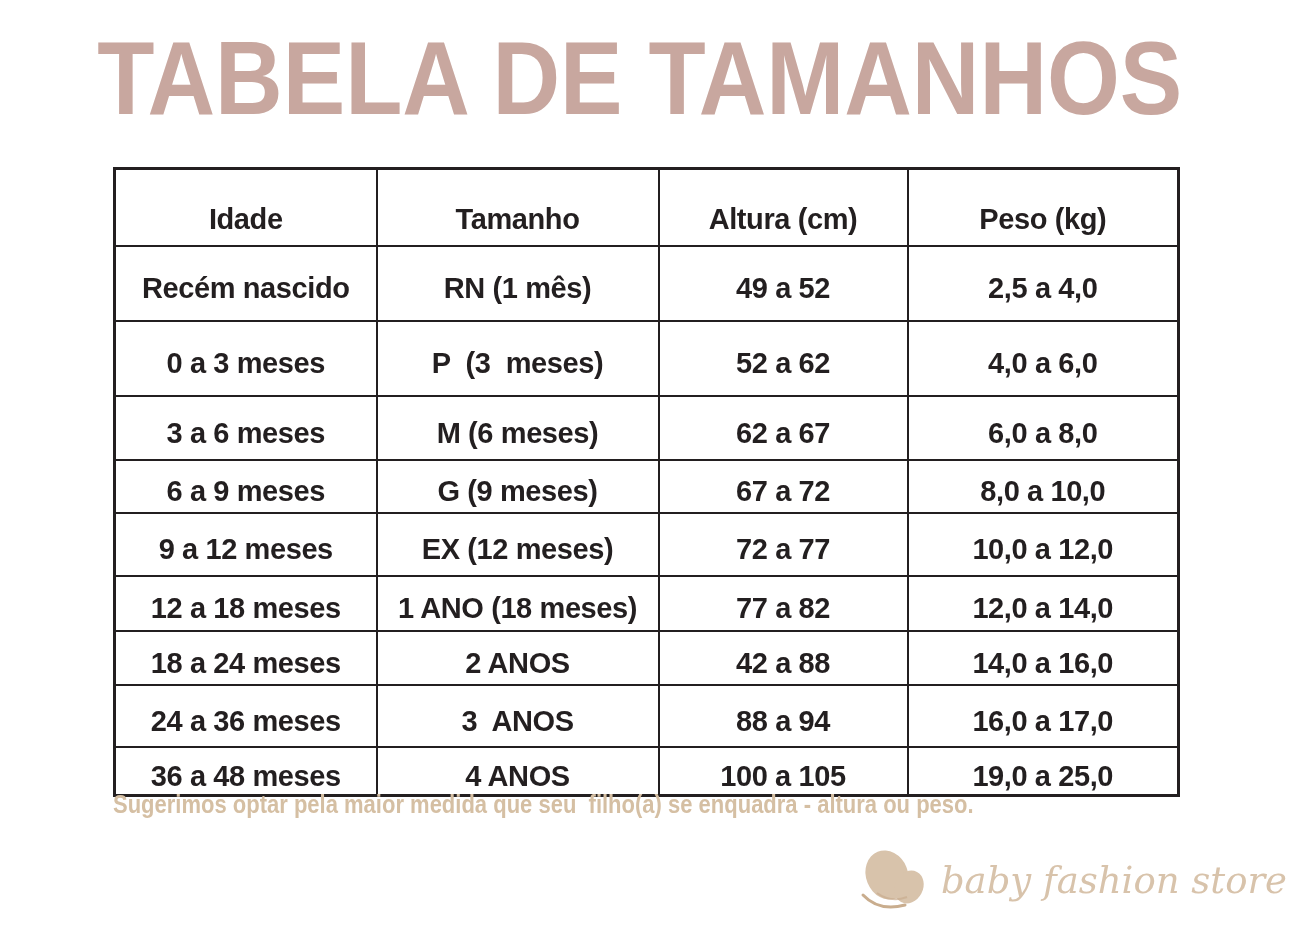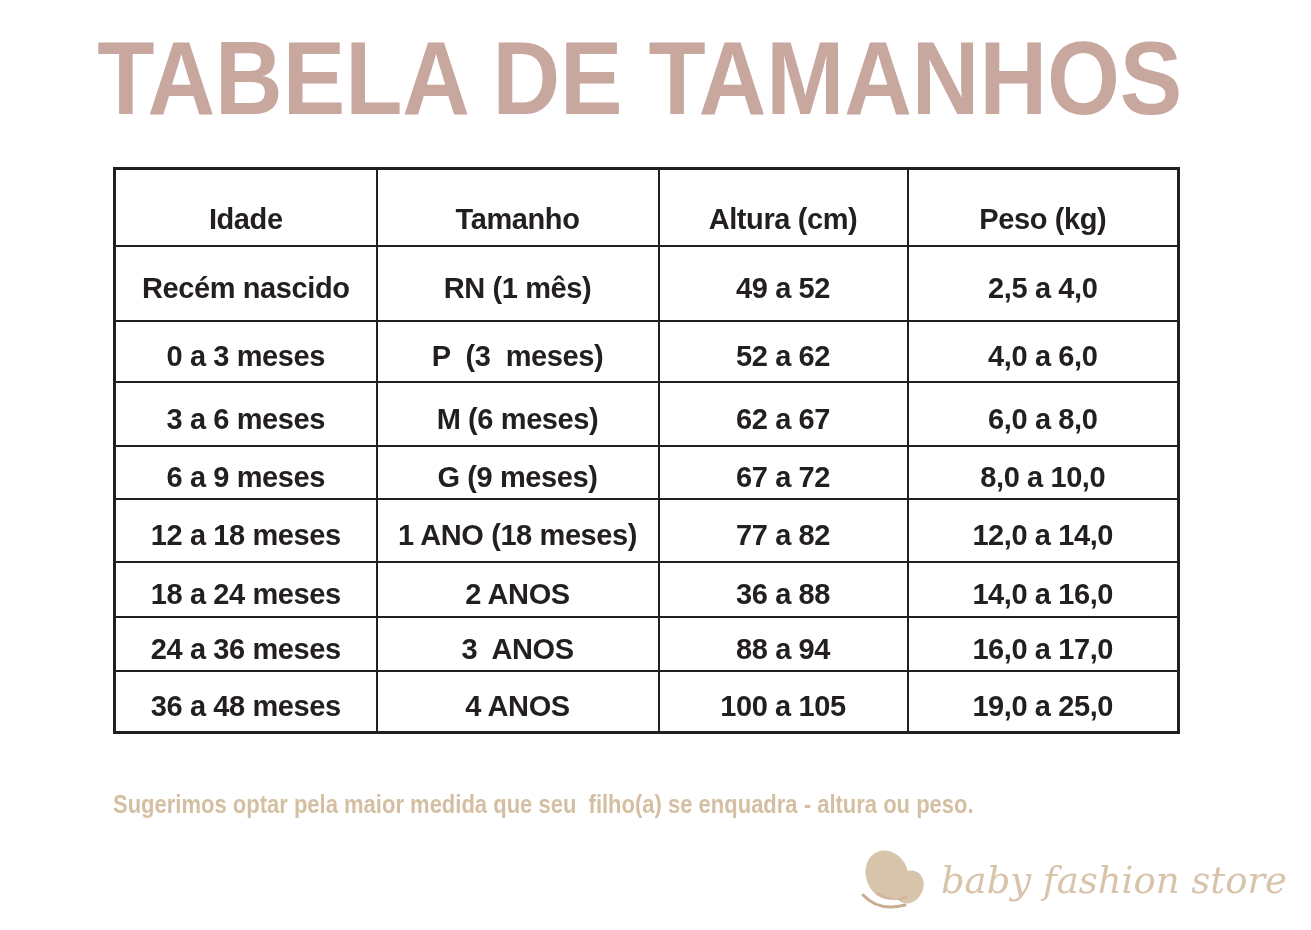--- a/index.html
+++ b/index.html
@@ -40,21 +40,21 @@
     font-weight:bold;
     text-align:center;vertical-align:middle;
     font-size:29px;
     letter-spacing:-0.4px;
     white-space:pre-wrap;
   }
   .size-table thead tr{height:77px;}
   .size-table th{padding-top:26px;}
   .size-table td{padding-top:12px;}
   .size-table tbody tr:nth-child(1){height:75px;}
-  .size-table tbody tr:nth-child(2){height:61px;}
+  .size-table tbody tr:nth-child(2){height:75px;}
   .size-table tbody tr:nth-child(3){height:64px;}
   .size-table tbody tr:nth-child(4){height:53px;}
   .size-table tbody tr:nth-child(5){height:63px;}
   .size-table tbody tr:nth-child(6){height:55px;}
   .size-table tbody tr:nth-child(7){height:54px;}
   .size-table tbody tr:nth-child(8){height:62px;padding-left:16px;}
   .size-table tbody tr:nth-child(9){height:45px;}
   
   .note{
     position:absolute;left:113px;top:789px;
@@ -118,29 +118,35 @@
         <td>62 a 67</td>
         <td>6,0 a 8,0</td>
       </tr>
       <tr>
         <td>6 a 9 meses</td>
         <td>G (9 meses)</td>
         <td>67 a 72</td>
         <td>8,0 a 10,0</td>
       </tr>
       <tr>
+        <td>9 a 12 meses</td>
+        <td>EX (12 meses)</td>
+        <td>72 a 77</td>
+        <td>10,0 a 12,0</td>
+      </tr>
+      <tr>
         <td>12 a 18 meses</td>
         <td>1 ANO (18 meses)</td>
         <td>77 a 82</td>
         <td>12,0 a 14,0</td>
       </tr>
       <tr>
         <td>18 a 24 meses</td>
         <td>2 ANOS</td>
-        <td>36 a 88</td>
+        <td>42 a 88</td>
         <td>14,0 a 16,0</td>
       </tr>
       <tr>
         <td>24 a 36 meses</td>
         <td>3  ANOS</td>
         <td>88 a 94</td>
         <td>16,0 a 17,0</td>
       </tr>
       <tr>
         <td>36 a 48 meses</td>

